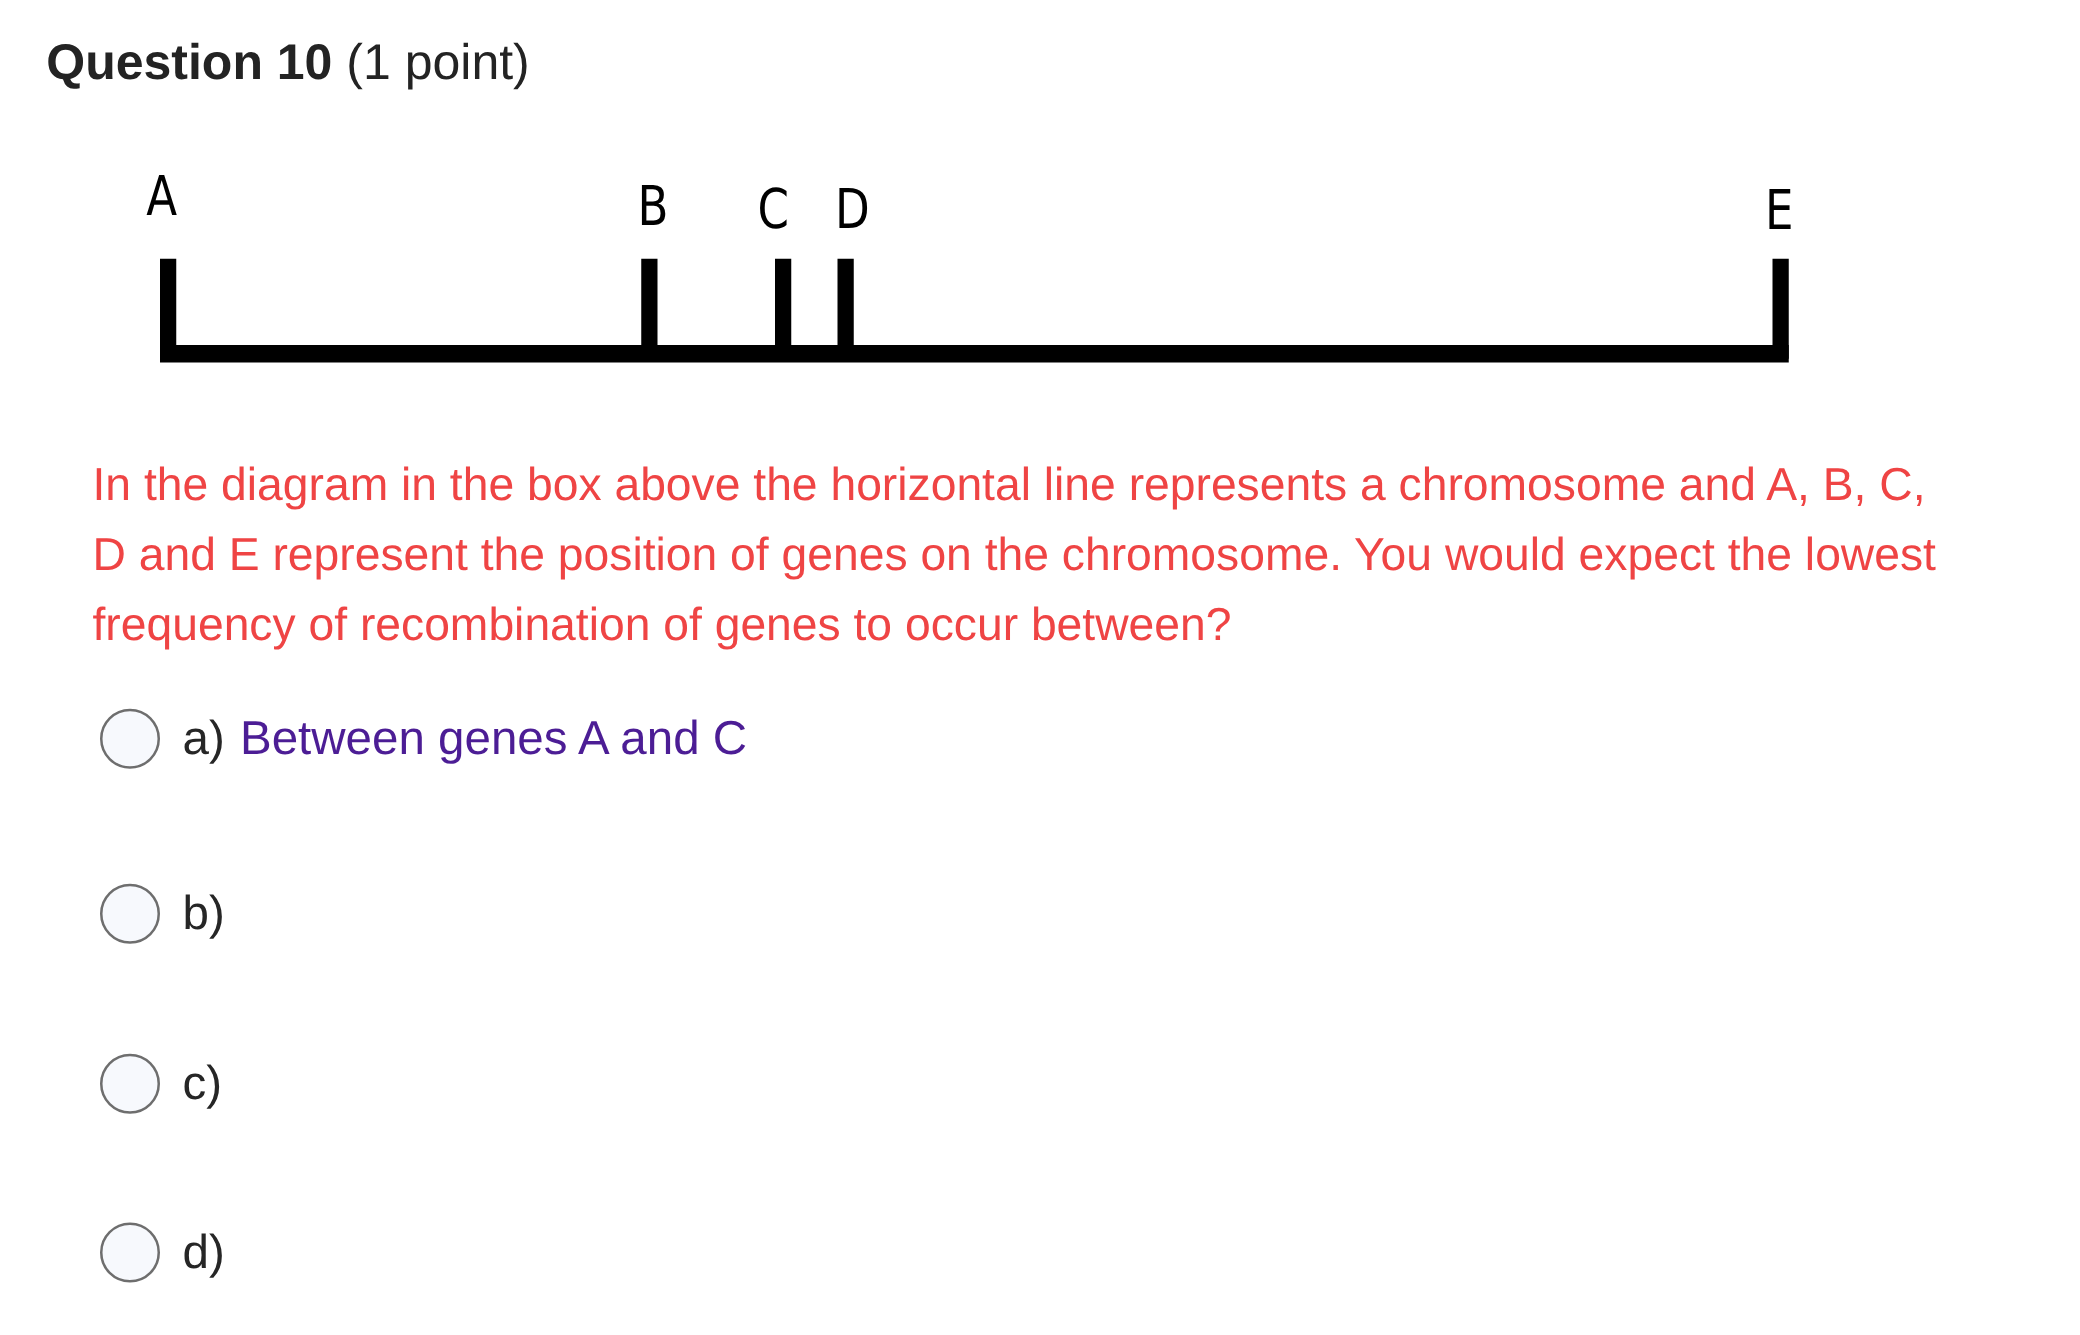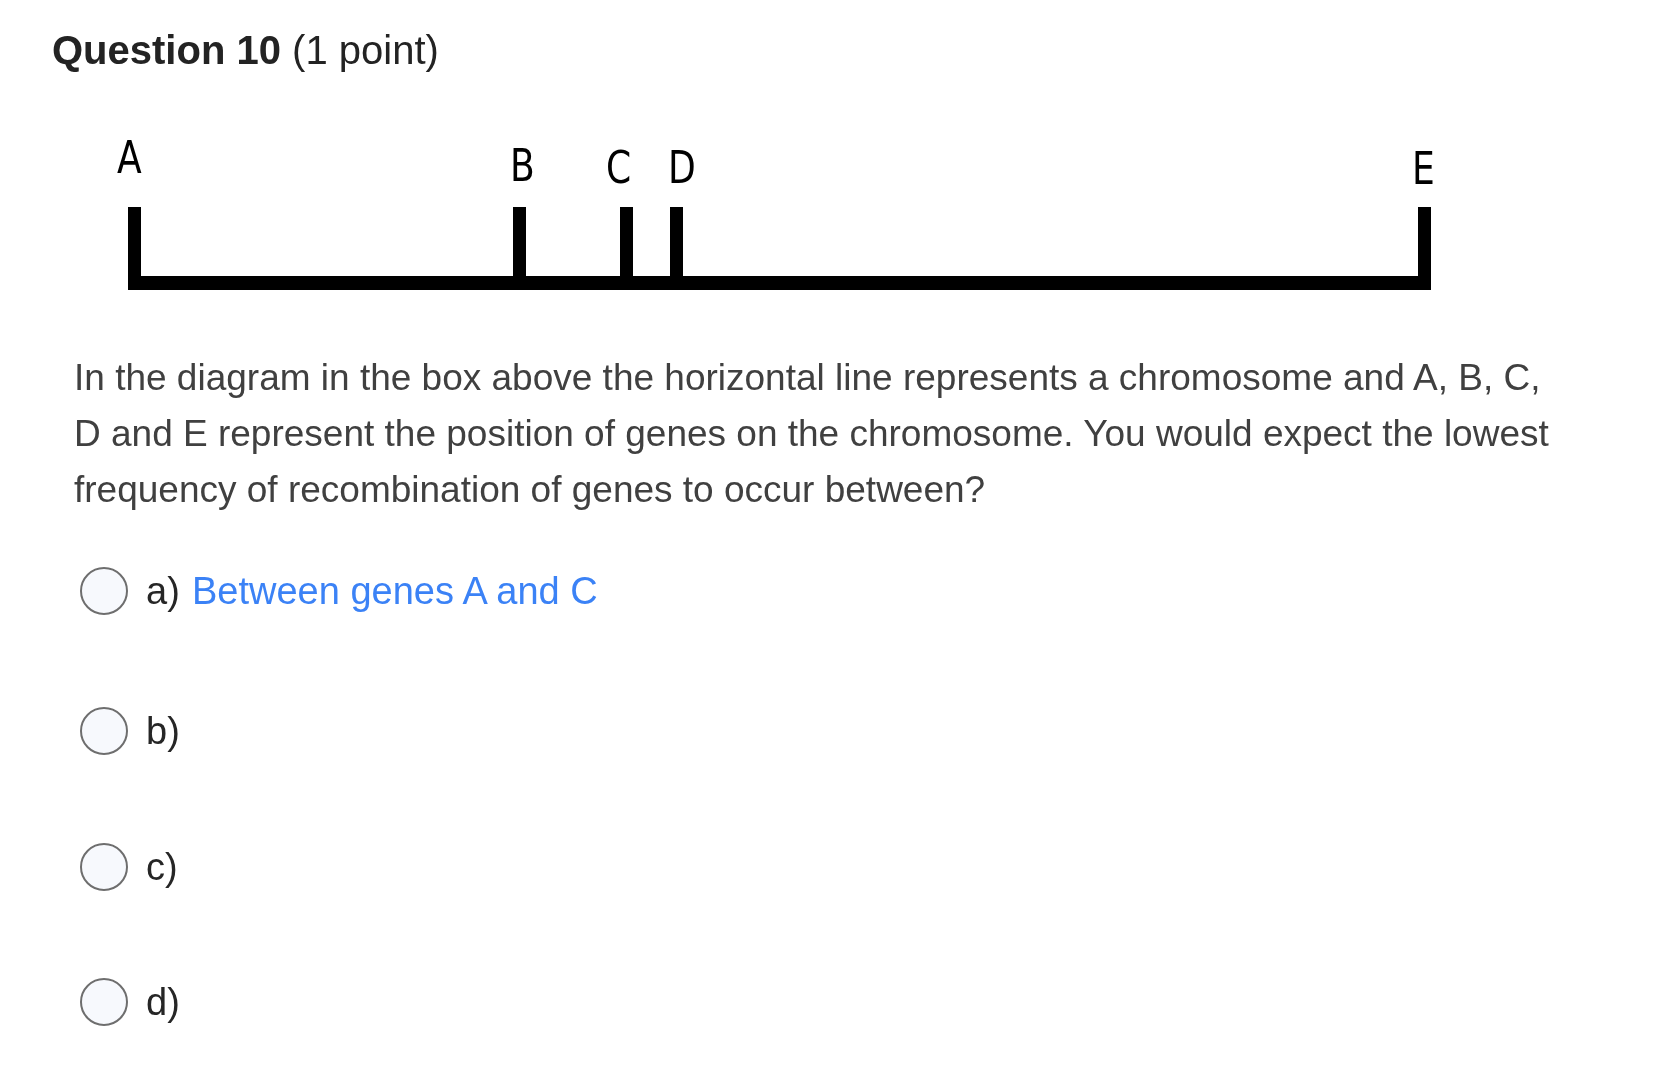--- a/index.html
+++ b/index.html
@@ -10,21 +10,21 @@
     body {
       width: 1664px;
       height: 1068px;
       position: relative;
       overflow: hidden;
       font-family: "Liberation Sans", "DejaVu Sans", sans-serif;
       color: #262626;
     }
     .question-header {
       position: absolute;
-      left: 52px;
+      left: 37px;
       top: 22px;
       font-size: 40px;
       line-height: 56px;
       white-space: nowrap;
       color: #232323;
     }
     .question-header .q-title {
       font-weight: bold;
     }
     .question-header .q-points {
@@ -61,25 +61,25 @@
       top: 276px;
       width: 1303px;
       height: 14px;
       background: #000;
     }
 
     
     .question-text {
       position: absolute;
       left: 74px;
-      top: 350px;
+      top: 360px;
       width: 1480px;
       font-size: 37px;
       line-height: 56px;
-      color: #404040;
+      color: #ef4444;
     }
 
     
     .option {
       position: absolute;
       left: 80px;
       height: 52px;
       display: flex;
       align-items: center;
       cursor: pointer;
@@ -95,21 +95,21 @@
     }
     .option-letter {
       margin-left: 18px;
       font-size: 38px;
       color: #262626;
       width: 46px;
       display: inline-block;
     }
     .option-text {
       font-size: 38px;
-      color: #3b82f6;
+      color: #4c1d95;
       white-space: nowrap;
       text-align: center;
     }
   </style>
 </head>
 <body>
 
 <div class="question-header">
   <span class="q-title">Question 10</span>
   <span class="q-points">(1 point)</span>

